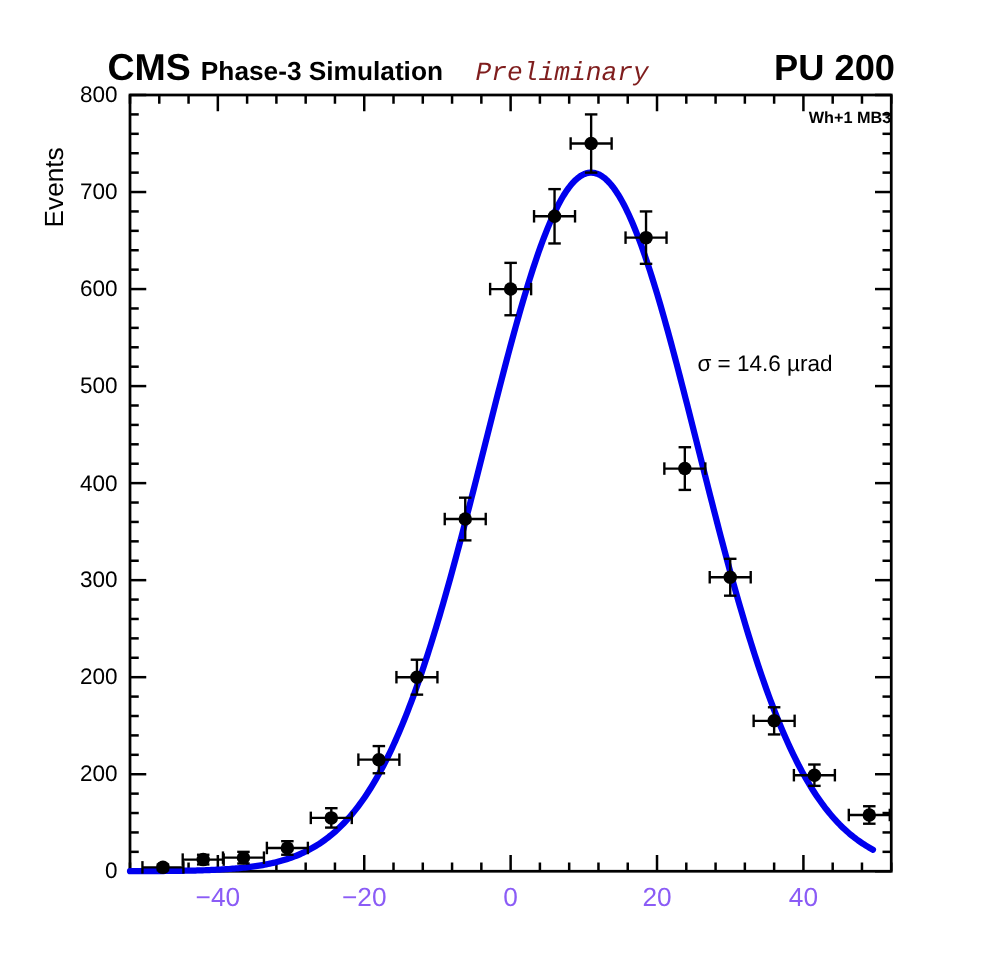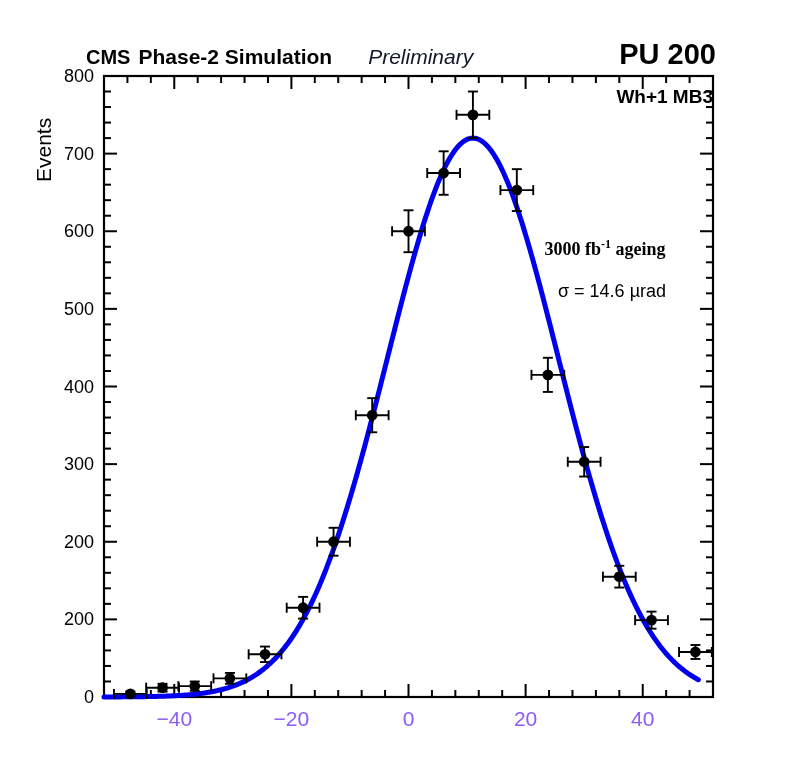--- a/index.html
+++ b/index.html
@@ -28,38 +28,38 @@
     left: 86px;
     top: 40px;
     width: 630px;
     height: 32px;
     display: flex;
     align-items: baseline;
     white-space: nowrap;
   }
   .cms-logo {
     font-weight: bold;
-    font-size: 20px;
+    font-size: 30px;
     letter-spacing: 0px;
     color: #000;
     line-height: 1;
   }
   .cms-sim {
     font-weight: bold;
     font-size: 21px;
     color: #000;
     margin-left: 8px;
     line-height: 1;
   }
   .cms-prelim {
-    font-family: Liberation Sans, sans-serif;
+    font-family: Liberation Mono, monospace;
     font-style: italic;
     font-size: 21px;
-    color: #0f172a;
-    margin-left: 36px;
+    color: #7f1d1d;
+    margin-left: 26px;
     line-height: 1;
   }
   .cms-pu {
     font-weight: bold;
     font-size: 29px;
     color: #000;
     margin-left: auto;
     line-height: 1;
   }
 
@@ -113,21 +113,21 @@
   }
 
   
   .plot-note {
     position: absolute;
     white-space: nowrap;
     color: #000;
   }
   .note-region {
     font-weight: bold;
-    font-size: 19px;
+    font-size: 13px;
     left: 713px;
     top: 86px;
     transform: translateX(-100%);
   }
   .note-lumi {
     font-family: "Liberation Serif", serif;
     font-weight: bold;
     font-size: 18px;
     left: 605px;
     top: 237px;
@@ -141,21 +141,21 @@
     transform: translateX(-50%);
   }
 </style>
 </head>
 <body>
 
 <div id="root">
 
   <div class="cms-header">
     <span class="cms-logo">CMS</span>
-    <span class="cms-sim">Phase-2 Simulation</span>
+    <span class="cms-sim">Phase-3 Simulation</span>
     <span class="cms-prelim">Preliminary</span>
     <span class="cms-pu">PU 200</span>
   </div>
 
   <div class="y-axis-title">Events</div>
 
   <svg id="plot-svg" viewBox="0 0 796 772" preserveAspectRatio="none">
       <rect x="104" y="76" width="609" height="621" fill="none" stroke="#000000" stroke-width="2.2"></rect>
       <g stroke="#000000" stroke-width="2" fill="none">
         <line x1="104" y1="697" x2="117" y2="697"></line>
@@ -467,19 +467,16 @@
   <div id="xtick-labels">
       <div class="tick-label-x" style="left: 174.269px; top: 707px;">−40</div>
       <div class="tick-label-x" style="left: 291.385px; top: 707px;">−20</div>
       <div class="tick-label-x" style="left: 408.5px; top: 707px;">0</div>
       <div class="tick-label-x" style="left: 525.615px; top: 707px;">20</div>
       <div class="tick-label-x" style="left: 642.731px; top: 707px;">40</div>
     </div>
 
   <div class="plot-note note-region">Wh+1 MB3</div>
 
-  <div class="plot-note note-lumi">
-    <span>3000 fb</span><sup>-1</sup><span> ageing</span>
-  </div>
 
   <div class="plot-note note-sigma">σ = 14.6 µrad</div>
 
 </div>
 
 </body></html>

